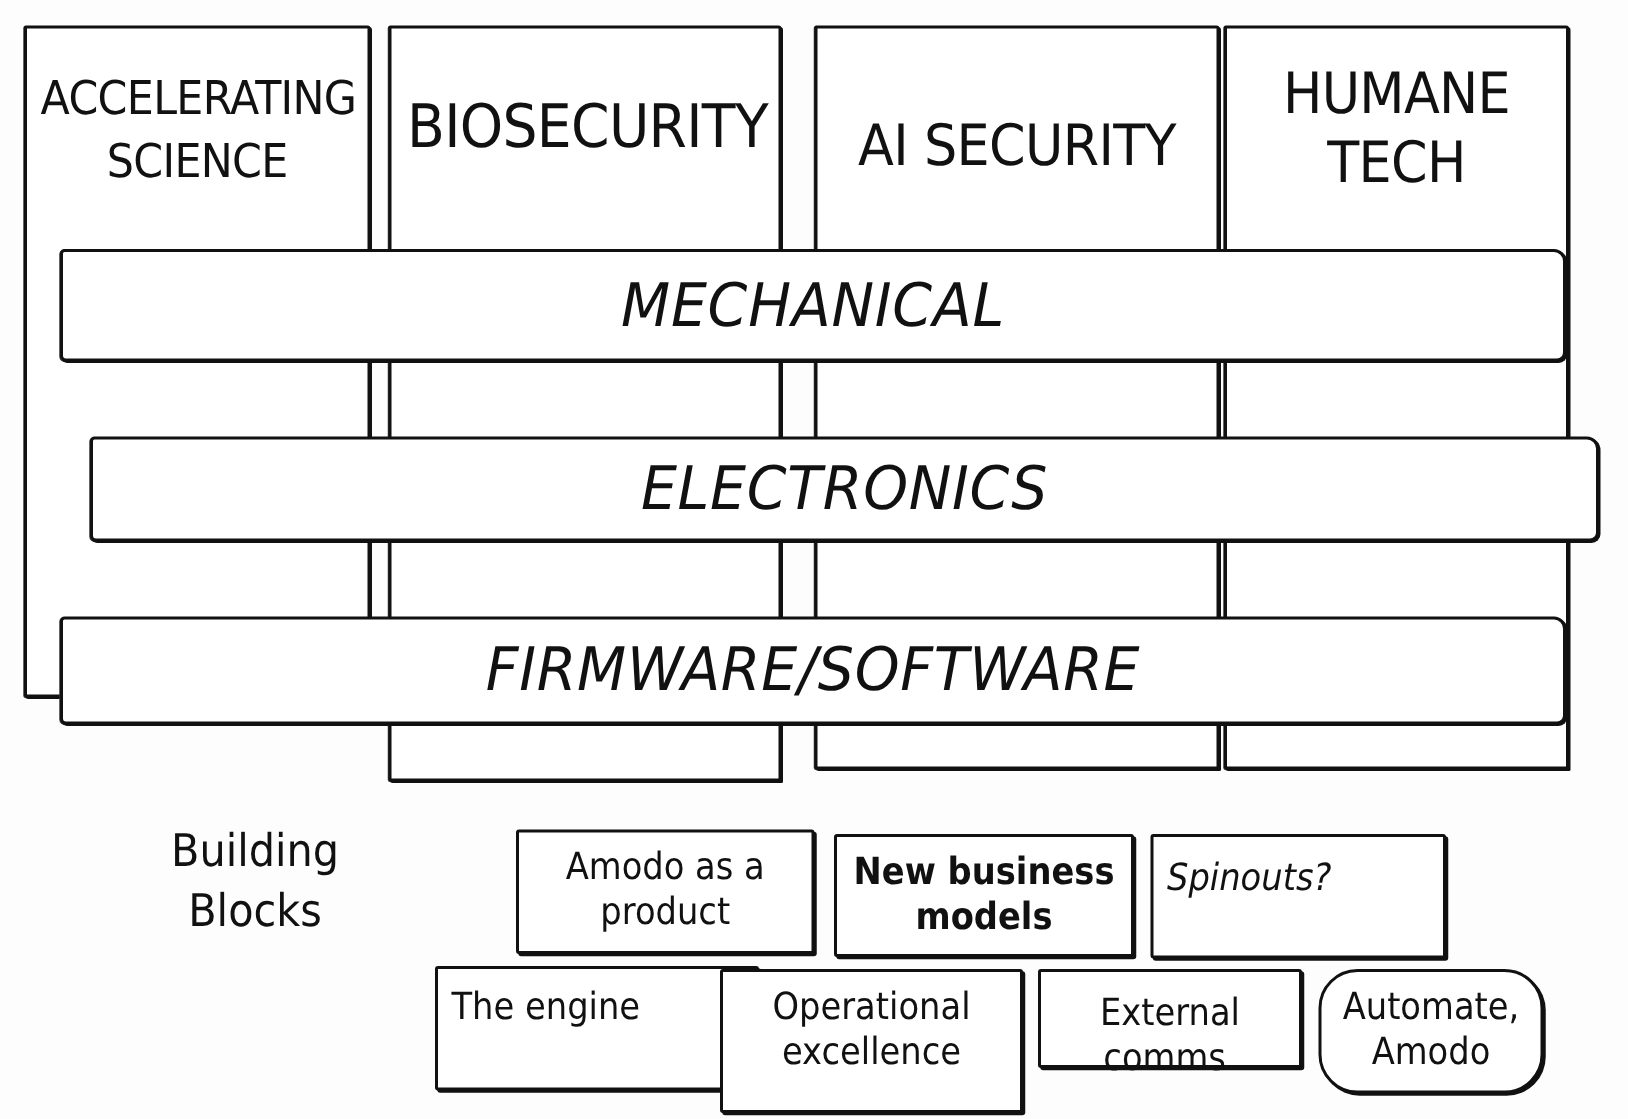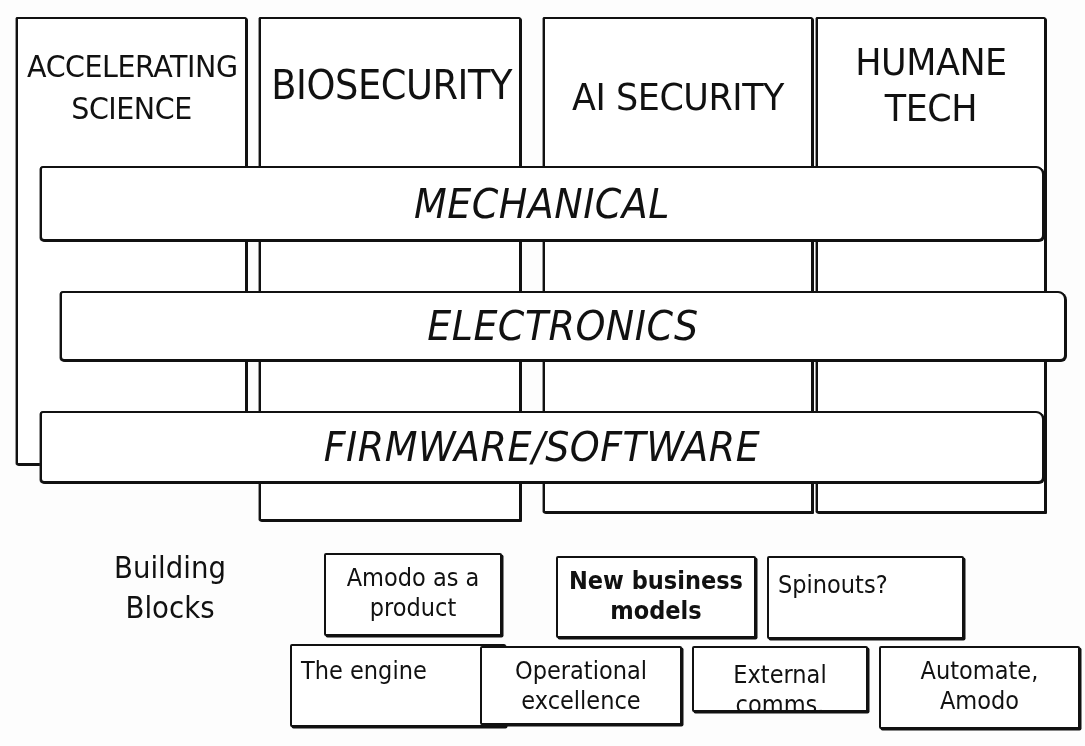--- a/index.html
+++ b/index.html
@@ -87,39 +87,39 @@
 <div class="box bar" style="left:40px; top:291px; width:1006px; height:70px;margin-left:20px;">
   <div class="bar-label">ELECTRONICS</div>
 </div>
 <div class="box bar" style="left:40px; top:411px; width:1004px; height:72px;">
   <div class="bar-label">FIRMWARE/SOFTWARE</div>
 </div>
 
 <div class="bb-label" style="left:100px; top:548px; width:140px;">Building
 Blocks</div>
 
-<div class="box block" style="left:324px; top:553px; width:178px; height:83px;">
+<div class="box block" style="left:344px; top:553px; width:199px; height:83px;">
   <div class="block-text">Amodo as a
 product</div>
 </div>
 <div class="box block" style="left:556px; top:556px; width:200px; height:82px;font-weight:bold;">
   <div class="block-text">New business
 models</div>
 </div>
-<div class="box block" style="left:767px; top:556px; width:197px; height:83px;">
+<div class="box block" style="left:767px; top:556px; width:197px; height:83px;font-style:italic;">
   <div class="block-text left" style="top:12px;">Spinouts?</div>
 </div>
 
 <div class="box block" style="left:290px; top:644px; width:216px; height:83px;">
   <div class="block-text left" style="top:10px;">The engine</div>
 </div>
-<div class="box block" style="left:480px; top:646px; width:202px; height:79px;">
+<div class="box block" style="left:480px; top:646px; width:202px; height:96px;">
   <div class="block-text">Operational
 excellence</div>
 </div>
 <div class="box block" style="left:692px; top:646px; width:176px; height:66px;">
   <div class="block-text" style="top:12px;">External
 comms.</div>
 </div>
-<div class="box block" style="left:879px; top:646px; width:201px; height:83px;">
+<div class="box block" style="left:879px; top:646px; width:150px; height:83px;border-radius:26px;">
   <div class="block-text">Automate,
 Amodo</div>
 </div>
 
 </body></html>

